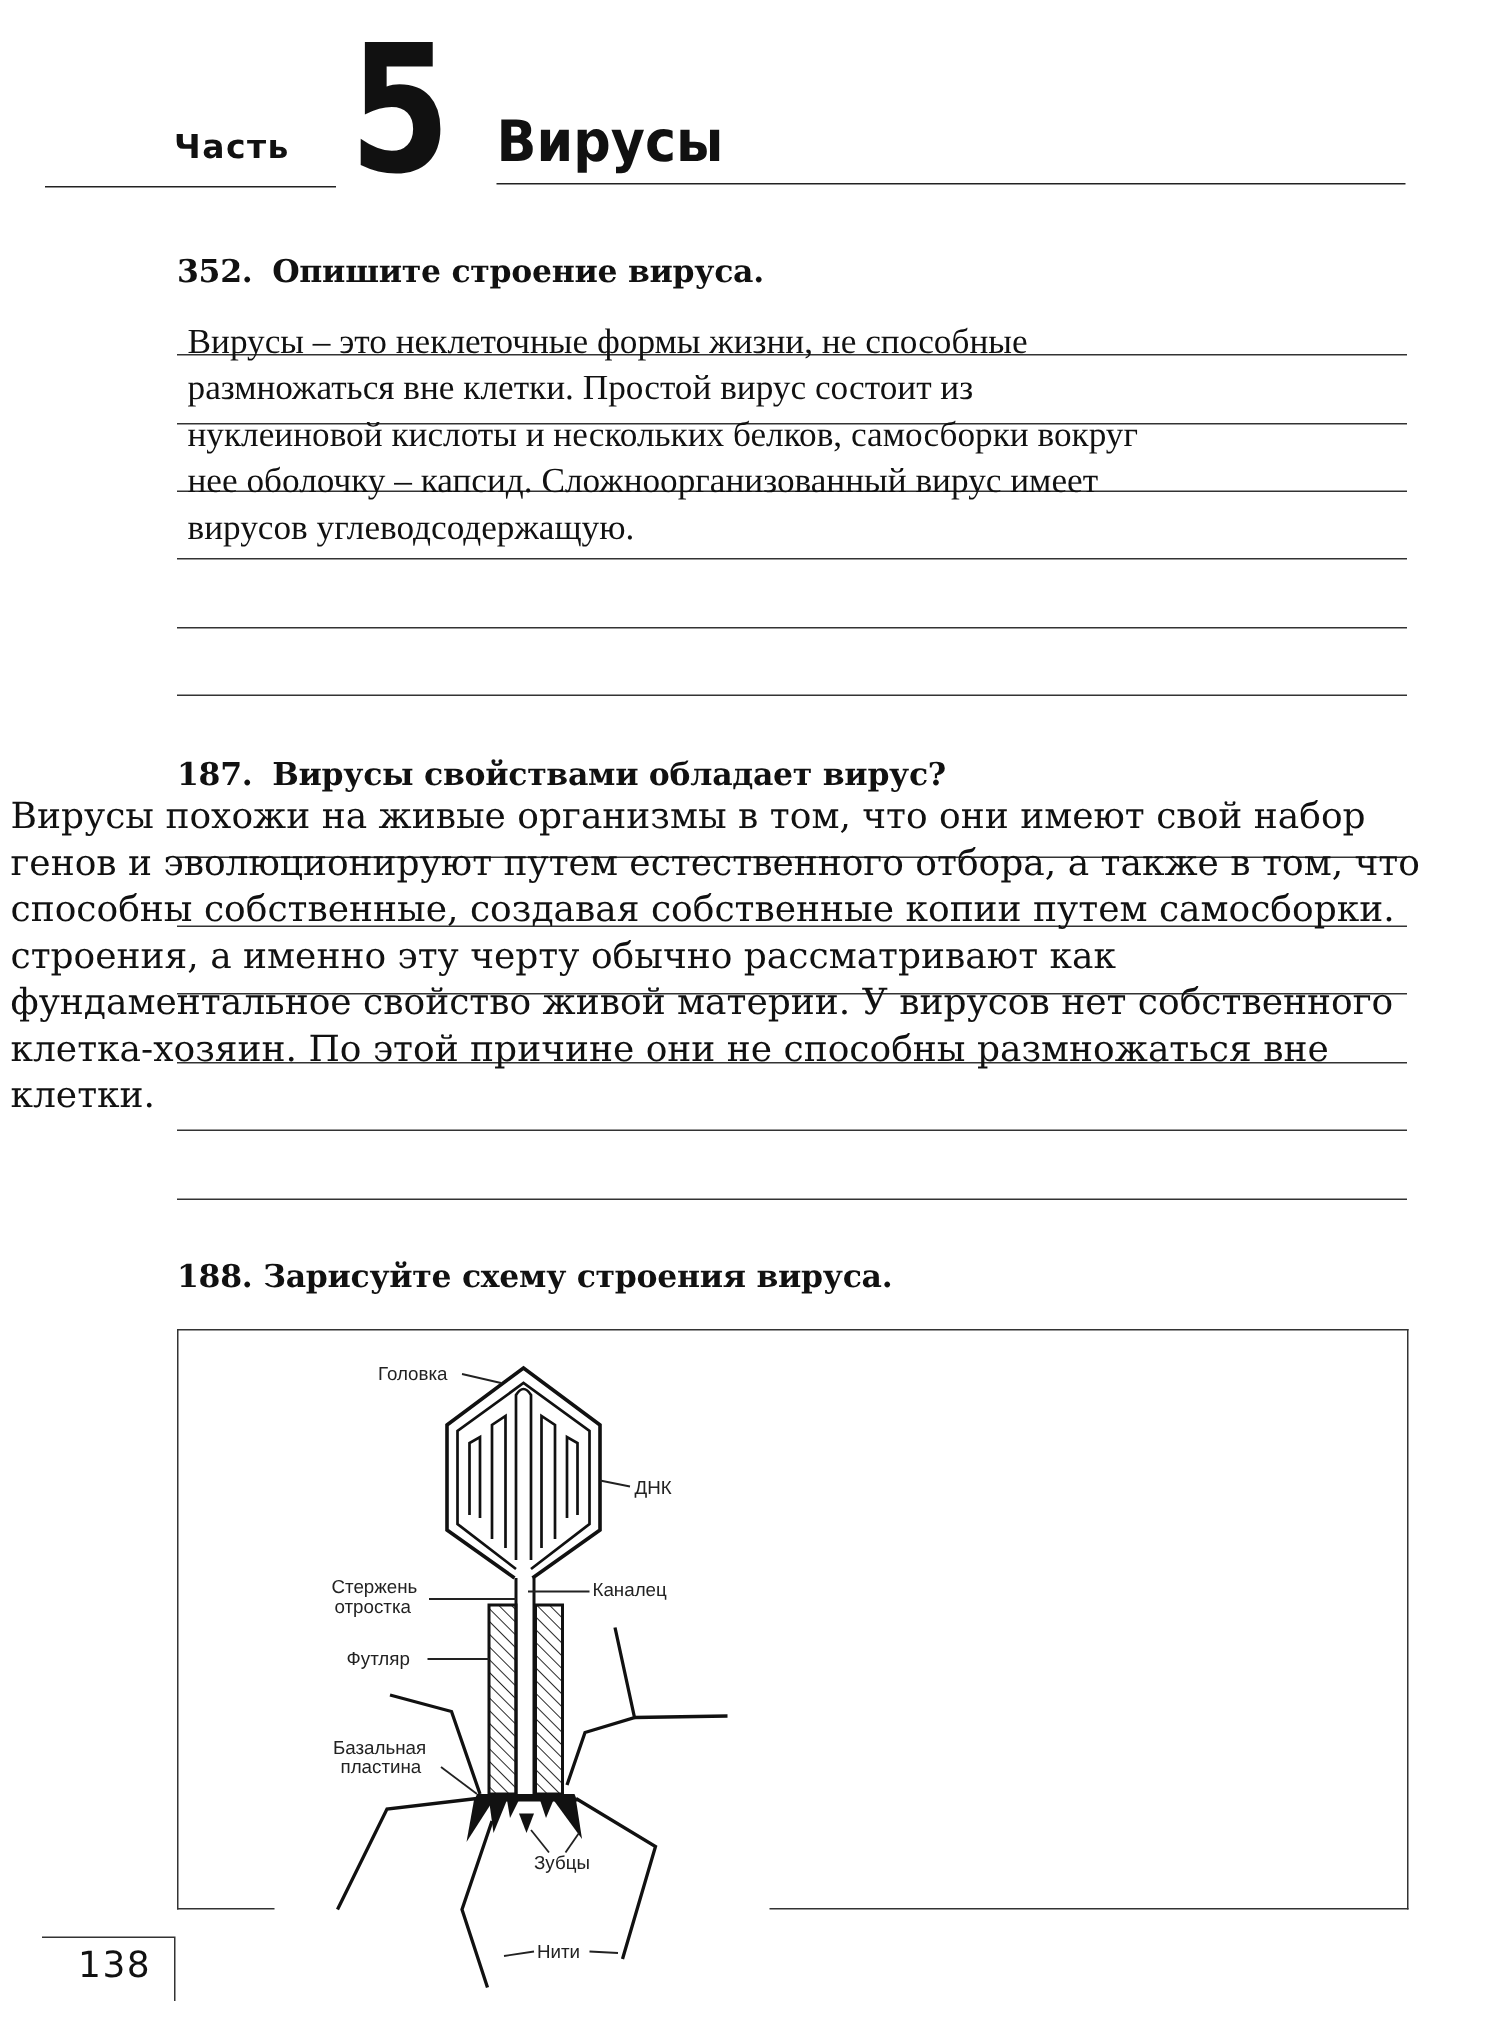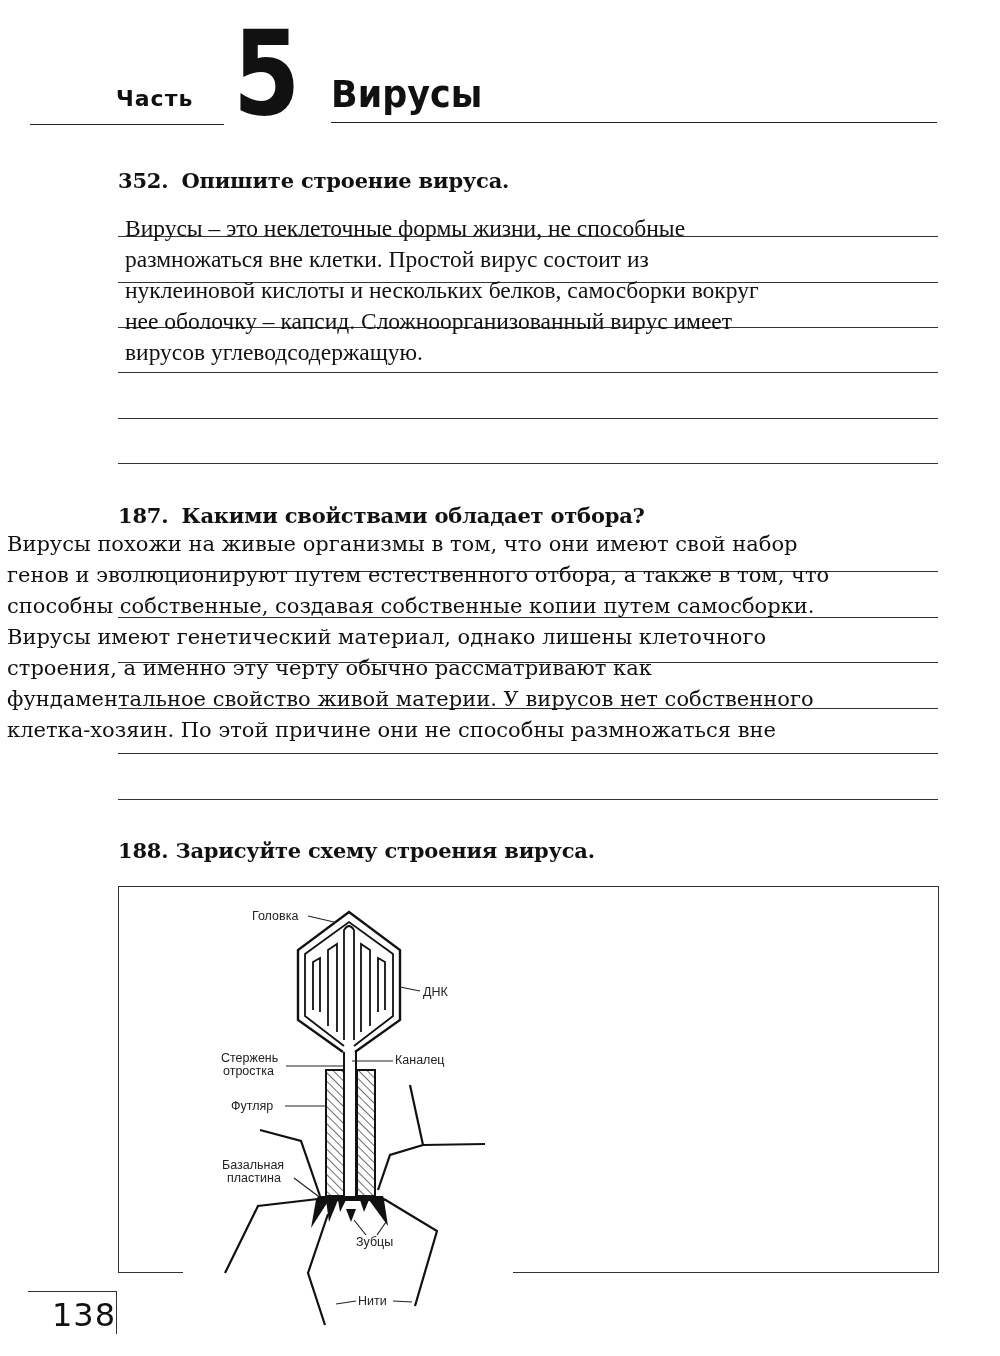--- a/index.html
+++ b/index.html
@@ -14,21 +14,21 @@
   .chap-num { left: 233px; top: 14px; font-size: 118px; font-weight: bold; line-height: 1; letter-spacing: -4px; transform: scaleX(0.82); transform-origin: left top; }
   .chap-title { left: 331px; top: 72px; font-size: 38px; font-weight: bold; transform: scaleX(0.92); transform-origin: left top; }
 
   .q-title { font-size: 21px; font-weight: bold; letter-spacing: -0.2px; }
   .ans { font-size: 23px; line-height: 31px; white-space: nowrap; }
   .ans-line { display: block; height: 31px; }
 
   .box { position: absolute; left: 118px; top: 886px; width: 819px; height: 386px; border-left: 1.6px solid #333; border-top: 1.6px solid #333; border-right: 1.6px solid #333; }
   .box-bottom { position: absolute; height: 0; border-top: 1.6px solid #333; top: 1272px; }
 
-  .page-num { left: 52px; top: 1296px; font-size: 32px; letter-spacing: 1px; }
+  .page-num { left: 52px; top: 1296px; font-size: 24px; letter-spacing: 1px; }
   .page-rule-top { position: absolute; left: 28px; top: 1291px; width: 88px; border-top: 1.4px solid #333; }
   .page-rule-side { position: absolute; left: 116px; top: 1291px; height: 43px; border-left: 1.4px solid #333; }
 
   .lbl { font-family: "Liberation Sans", "DejaVu Sans", sans-serif; font-size: 12.5px; fill: #222; }
 </style>
 </head>
 <body>
 
 <div class="abs sans chap-word">Часть</div>
 <div class="abs sans chap-num">5</div>
@@ -51,38 +51,38 @@
 <div class="abs serif ans" style="left:125px; top:213px; font-size:23.5px;font-family:Liberation Serif, serif;">
   <span class="ans-line">Вирусы – это неклеточные формы жизни, не способные</span>
   <span class="ans-line">размножаться вне клетки. Простой вирус состоит из</span>
   <span class="ans-line">нуклеиновой кислоты и нескольких белков, самосборки вокруг</span>
   <span class="ans-line">нее оболочку – капсид. Сложноорганизованный вирус имеет</span>
   <span class="ans-line">вирусов углеводсодержащую.</span>
 </div>
 
 <div class="abs serif q-title" style="left:118px; top:503px;">
   <span>187.</span>
-  <span style="margin-left:6px;">Какими свойствами обладает отбора?</span>
+  <span style="margin-left:6px;">Вирусы свойствами обладает вирус?</span>
 </div>
 
 <div class="rule-thin" style="left:118px; top:571px; width:820px;"></div>
 <div class="rule-thin" style="left:118px; top:617px; width:820px;"></div>
 <div class="rule-thin" style="left:118px; top:662px; width:820px;"></div>
 <div class="rule-thin" style="left:118px; top:708px; width:820px;"></div>
 <div class="rule-thin" style="left:118px; top:753px; width:820px;"></div>
 <div class="rule-thin" style="left:118px; top:799px; width:820px;"></div>
 
-<div class="abs serif ans" style="left:7px; top:529px; font-size:21px;">
+<div class="abs serif ans" style="left:7px; top:529px; font-size:24px;">
   <span class="ans-line">Вирусы похожи на живые организмы в том, что они имеют свой набор</span>
   <span class="ans-line">генов и эволюционируют путем естественного отбора, а также в том, что</span>
   <span class="ans-line">способны собственные, создавая собственные копии путем самосборки.</span>
-  <span class="ans-line">Вирусы имеют генетический материал, однако лишены клеточного</span>
   <span class="ans-line">строения, а именно эту черту обычно рассматривают как</span>
   <span class="ans-line">фундаментальное свойство живой материи. У вирусов нет собственного</span>
   <span class="ans-line">клетка-хозяин. По этой причине они не способны размножаться вне</span>
+  <span class="ans-line">клетки.</span>
 </div>
 
 <div class="abs serif q-title" style="left:118px; top:838px;">
   <span>188.</span>
   <span style="margin-left:0;">Зарисуйте схему строения вируса.</span>
 </div>
 
 <div class="box"></div>
 <div class="box-bottom" style="left:118px; width:65px;"></div>
 <div class="box-bottom" style="left:513px; width:426px;"></div>

